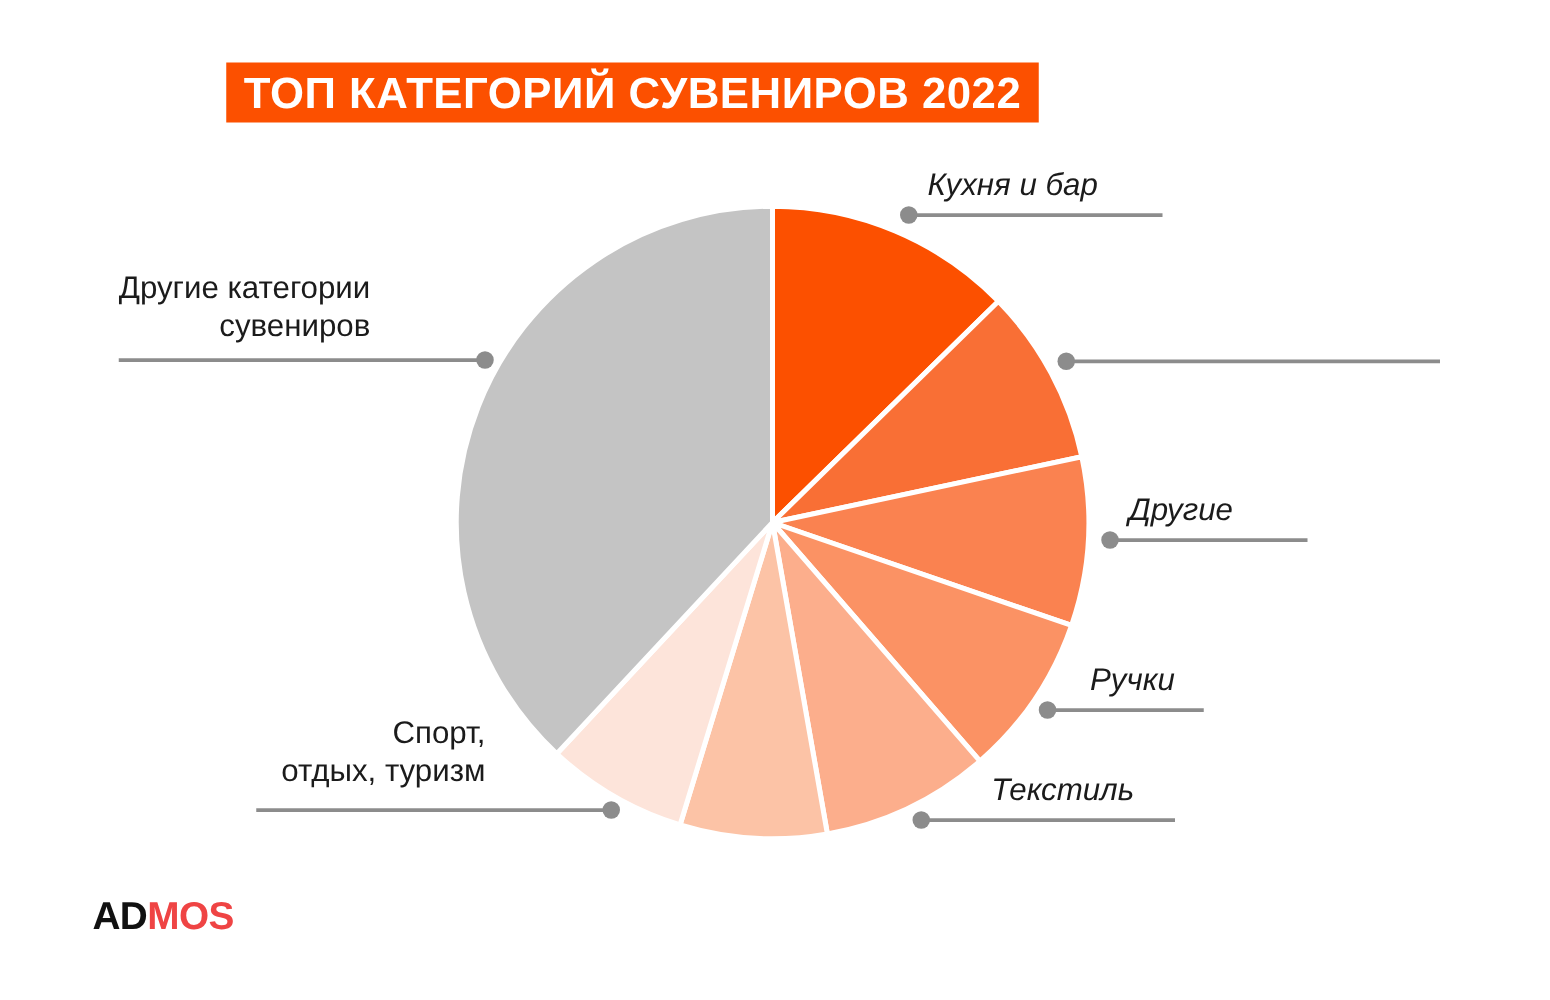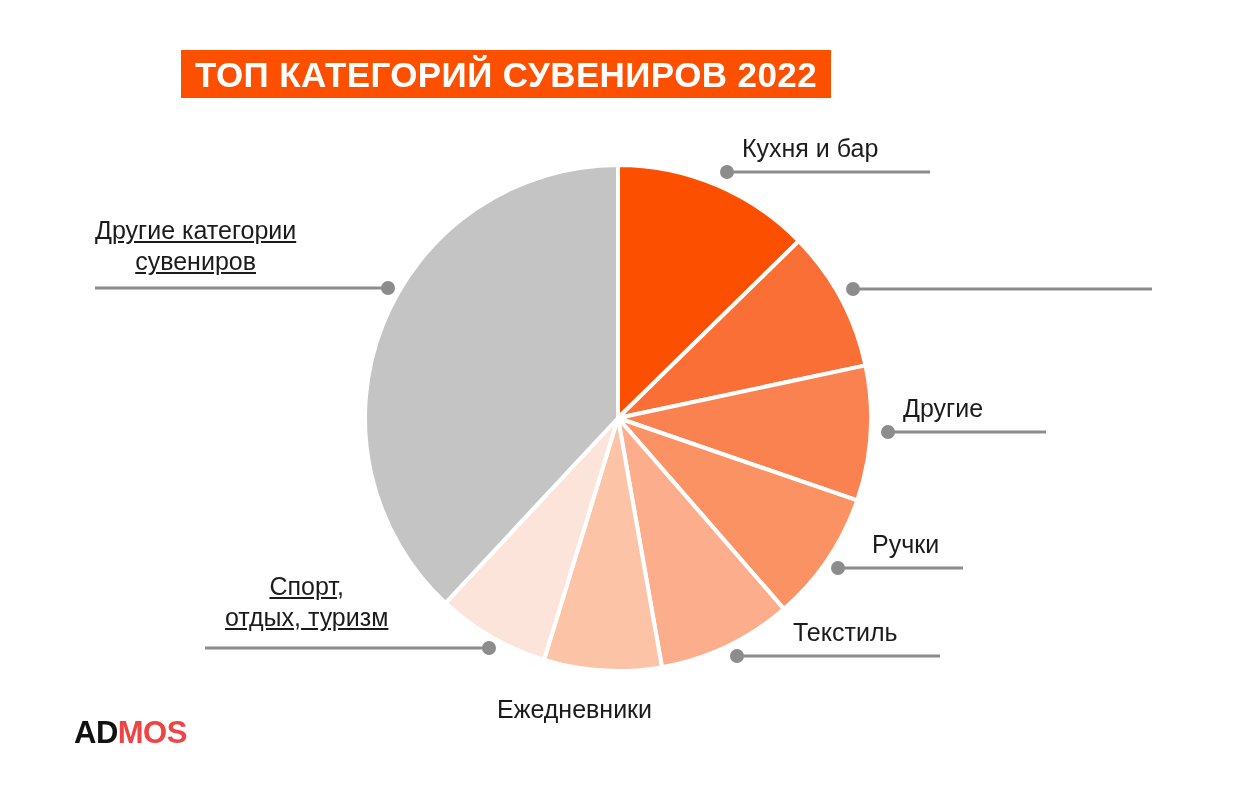--- a/index.html
+++ b/index.html
@@ -22,22 +22,22 @@
   }
 
   
   #chart-svg{position:absolute;left:0;top:0;}
 
   
   .callout-label{
     position:absolute;color:#1b1b1b;font-size:25px;line-height:31px;
     white-space:pre-line;
   }
-  .lbl-right{text-align:left;}
-  .lbl-left{text-align:center;text-decoration:underline;}
+  .lbl-right{text-align:left;font-style:italic;}
+  .lbl-left{text-align:right;}
 
   
   .logo{
     position:absolute;left:55px;top:715px;
     font-size:31px;font-weight:bold;letter-spacing:-0.5px;
     font-family:"Liberation Sans","DejaVu Sans",sans-serif;
   }
   .logo .ad{color:#111111;margin-left:19px;}
   .logo .mos{color:#ef4444;}
 </style>
@@ -88,21 +88,20 @@
 
   <div class="callout-label lbl-right" style="left:742px;top:133px;">Кухня и бар</div>
 
 
   <div class="callout-label lbl-right" style="left:903px;top:393px;">Другие</div>
 
   <div class="callout-label lbl-right" style="left:872px;top:529px;">Ручки</div>
 
   <div class="callout-label lbl-right" style="left:793px;top:617px;">Текстиль</div>
 
-  <div class="callout-label lbl-right" style="left:497px;top:694px;">Ежедневники</div>
 
   <div class="callout-label lbl-left" style="left:205px;top:571px;margin-left:20px;">Спорт,
 отдых, туризм</div>
 
   <div class="callout-label lbl-left" style="left:95px;top:215px;">Другие категории
 сувениров</div>
 
   <div class="logo">
     <span class="ad">AD</span><span class="mos">MOS</span>
   </div>

